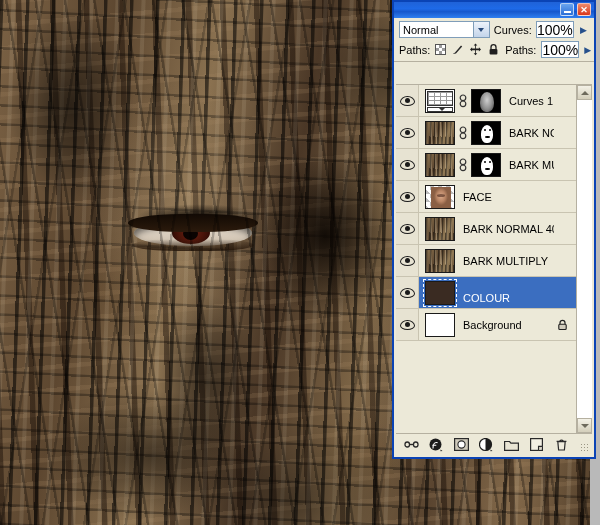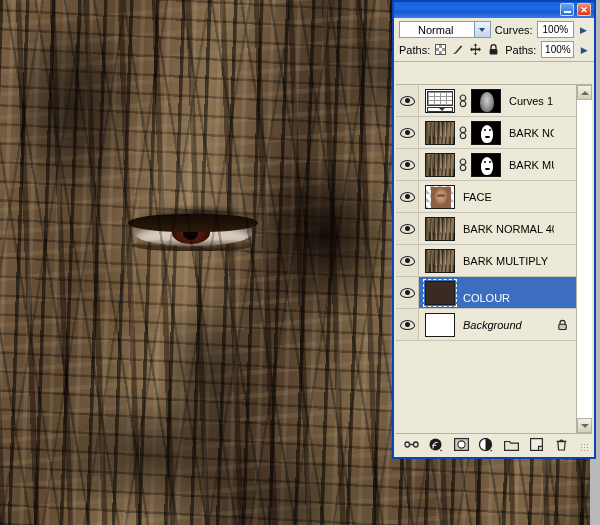--- a/index.html
+++ b/index.html
@@ -149,36 +149,36 @@
   }
   .tabmenu i{
     border-left:4px solid #333;border-top:3px solid transparent;
     border-bottom:3px solid transparent;font-style:normal;display:block;margin-left:2px;
   }
 
   
   .row{display:flex;align-items:center;padding:3px 5px 2px 5px;gap:4px;}
   .combo{
     width:105px;height:17px;background:#fff;border:1px solid #7f9db9;
-    display:flex;align-items:center;font-size:11px;padding-left:18px;box-sizing:border-box;
+    display:flex;align-items:center;font-size:11px;padding-left:3px;box-sizing:border-box;
     position:relative;cursor:pointer;
   }
   .combo .arrowbox{
     position:absolute;right:0;top:0;width:15px;height:15px;
     background:linear-gradient(#eef3fb,#c3d4ea);border-left:1px solid #7f9db9;
     display:flex;align-items:center;justify-content:center;
   }
   .combo .arrowbox i{
     border-top:4px solid #2a4a7a;border-left:3px solid transparent;
     border-right:3px solid transparent;display:block;
   }
   .lbl{font-size:11px;color:#000;white-space:nowrap;}
   .spin{
     width:44px;height:17px;background:#fff;border:1px solid #7f9db9;
-    font-size:10px;display:flex;align-items:center;justify-content:center;box-sizing:border-box;
+    font-size:14px;display:flex;align-items:center;justify-content:center;box-sizing:border-box;
   }
   .spinarrow{
     width:13px;height:17px;display:flex;align-items:center;justify-content:center;
     color:#26508c;font-size:9px;cursor:pointer;
   }
 
   
   #lockrow{display:flex;align-items:center;padding:1px 5px 3px 5px;gap:5px;
     border-bottom:1px solid #b5b0a0;}
   .lockicon{width:14px;height:14px;display:flex;align-items:center;justify-content:center;cursor:pointer;}
@@ -226,21 +226,21 @@
     font-size:12px;color:#333;line-height:1;
   }
   .maskthumb{
     width:30px;height:24px;border:1px solid #1a1a1a;margin-left:3px;flex:none;
     box-sizing:border-box;background:#000;position:relative;overflow:hidden;
   }
   .lname{
     margin-left:8px;font-size:11px;white-space:nowrap;overflow:hidden;flex:1;
   }
   .lname.bold{font-weight:normal;margin-top:10px;}
-  .lname.italic{font-style:italic;}
+  .lname.italic{}
   .locksmall{
     width:16px;flex:none;display:flex;align-items:center;justify-content:center;margin-right:6px;
   }
 
   
   .bark-th{
     position:absolute;inset:0;
     background-color:#7b6345;
     background-image:
       repeating-linear-gradient(92deg, rgba(0,0,0,.45) 0 1px, rgba(0,0,0,0) 2px 4px),

